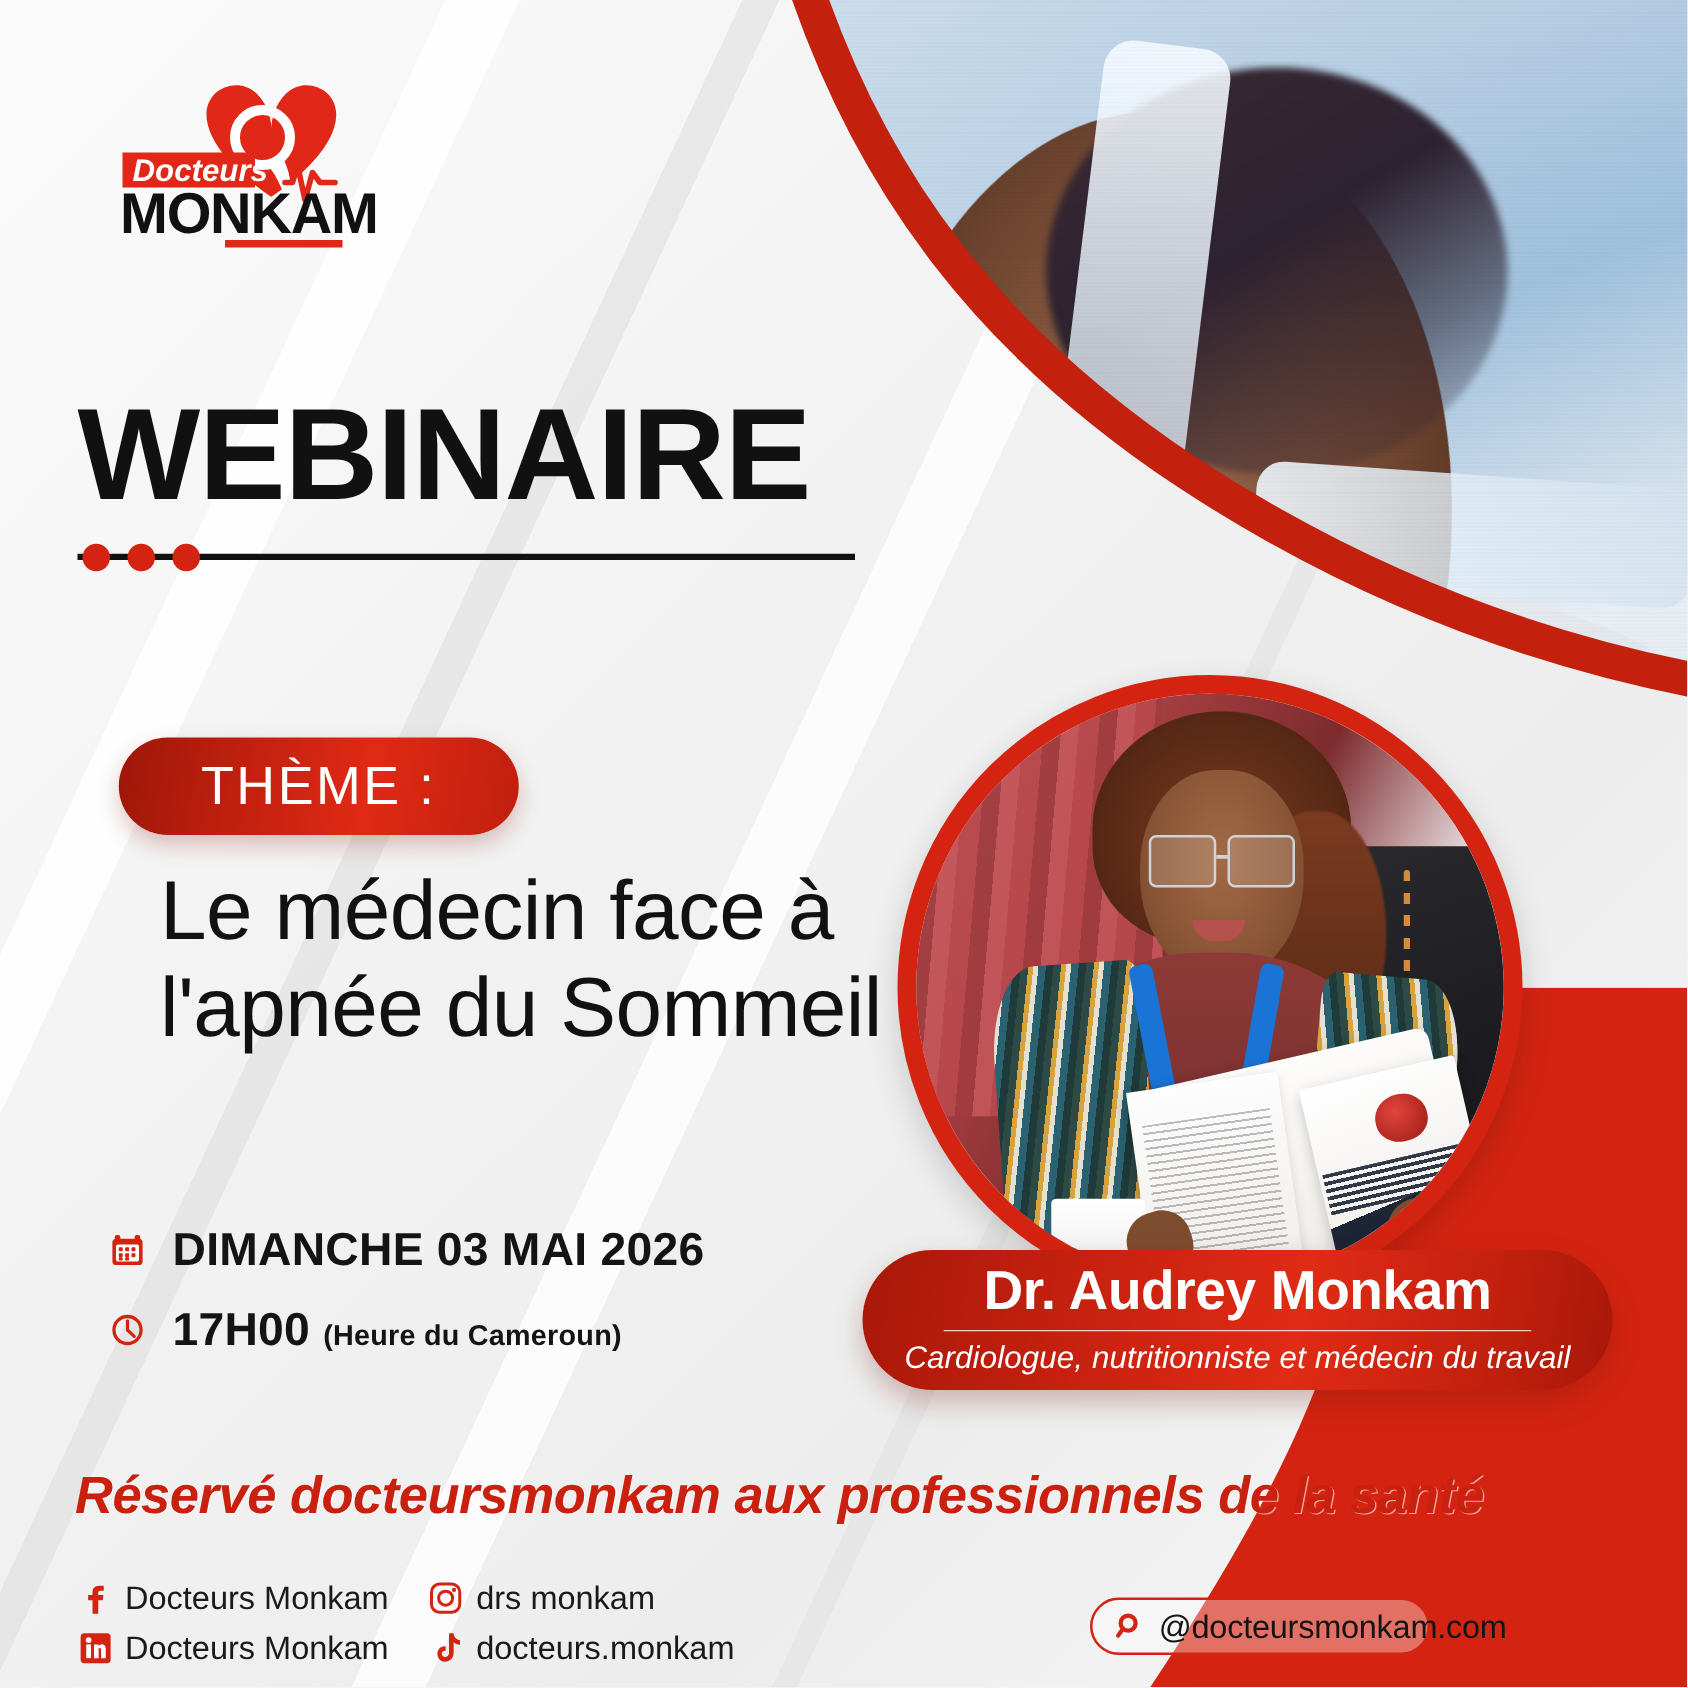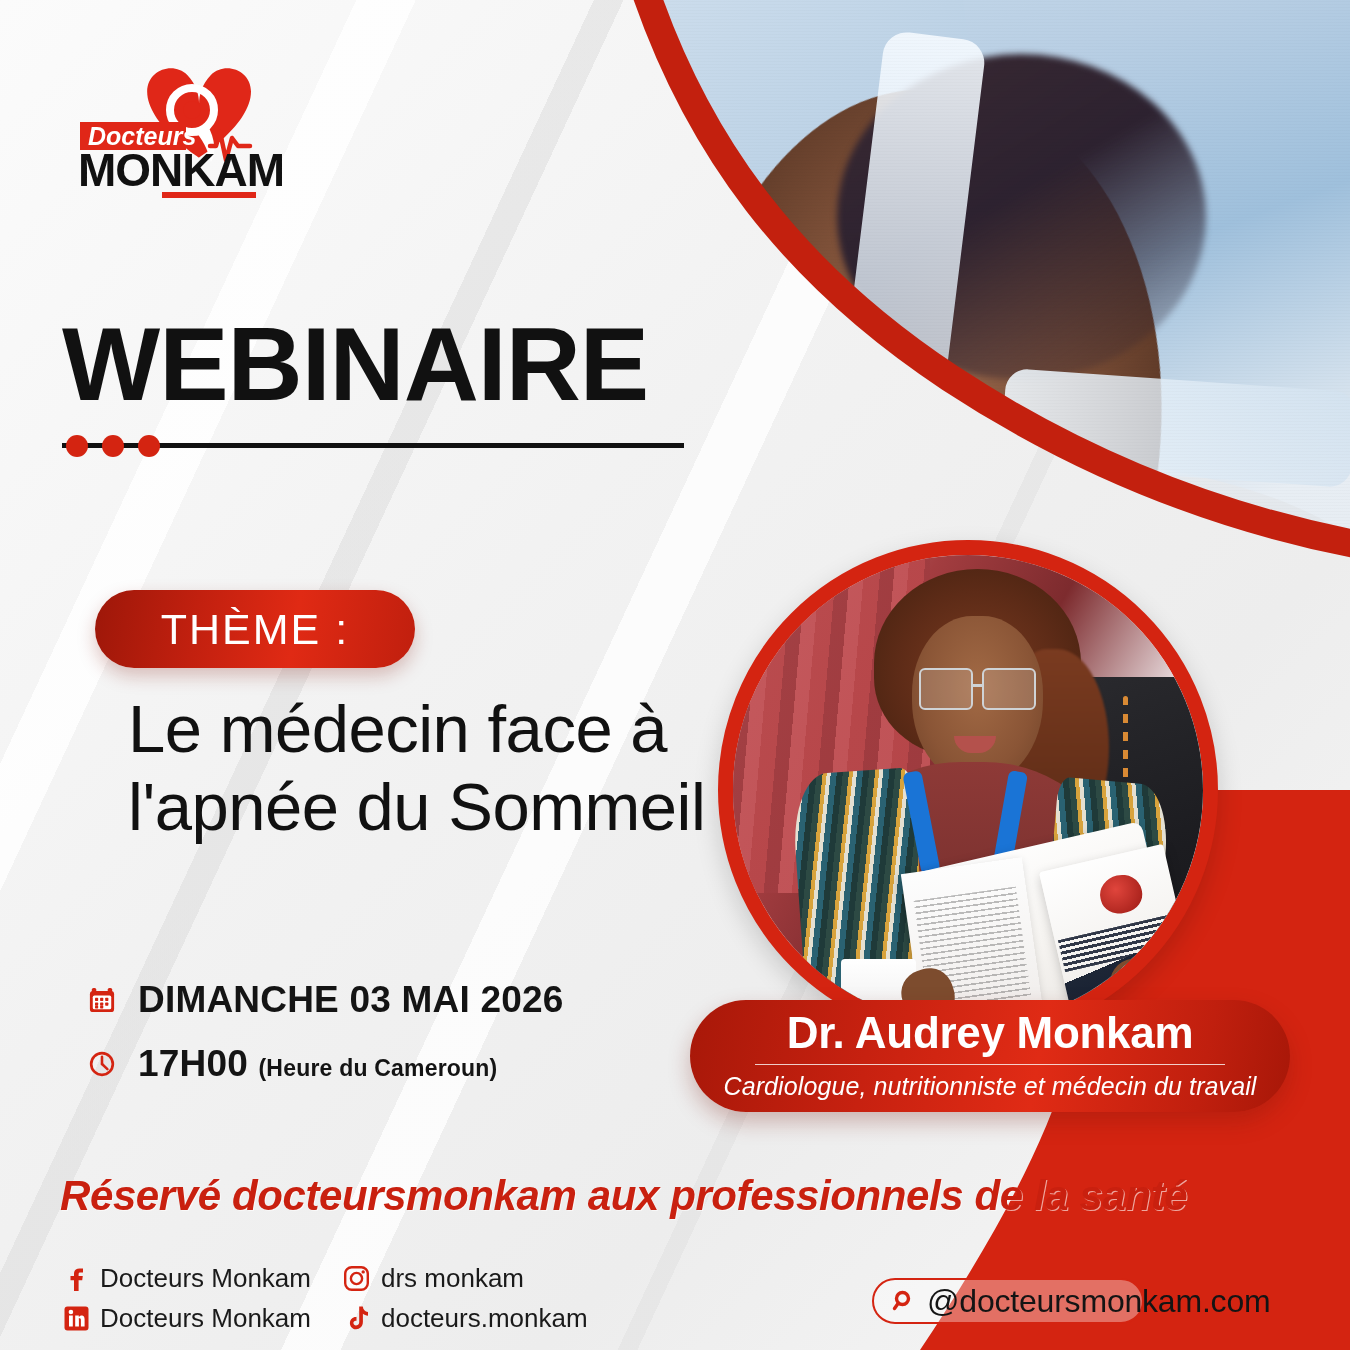--- a/index.html
+++ b/index.html
@@ -76,21 +76,21 @@
 
   
   .red-curve { position:absolute; left:0; top:0; width:1350px; height:1350px; pointer-events:none; }
 
   
   .red-corner { position:absolute; right:0; bottom:0; width:430px; height:560px;
     background:#D42411;
     clip-path: path("M 430 0 L 430 560 L 0 560 C 60 470 120 370 150 270 C 178 176 182 78 178 0 Z"); }
 
   
-  .logo { position:absolute; left:64px; top:58px; width:250px; height:165px;text-decoration:underline; }
+  .logo { position:absolute; left:82px; top:58px; width:250px; height:165px;text-decoration:underline; }
   .logo svg { display:block; }
 
   
   .webinaire { position:absolute; left:62px; top:312px; }
   .webinaire h1 { font-size:104px; font-weight:700; letter-spacing:-1px;
     color:#111; line-height:1; font-family:"Liberation Sans", sans-serif; }
   .rule-row { position:relative; width:622px; height:26px; margin-top:16px; }
   .rule-line { position:absolute; left:0; top:11px; width:622px; height:5px; background:#111; }
   .dot { position:absolute; top:3px; width:22px; height:22px; border-radius:50%;
     background:#D42411; }
@@ -206,21 +206,21 @@
   
   .socials { position:absolute; left:62px; top:1258px; }
   .soc-line { display:flex; align-items:center; gap:10px; height:40px; }
   .soc-item { display:flex; align-items:center; gap:10px; margin-right:22px; }
   .soc-item .label { font-size:26px; color:#1a1a1a; font-weight:400; white-space:nowrap; }
   .ico { width:28px; height:28px; display:flex; align-items:center; justify-content:center; flex:none; }
 
   .website { position:absolute; left:872px; top:1278px; width:272px; height:46px;
     border:2.5px solid #D42411; border-radius:24px;
     display:flex; align-items:center; gap:9px; padding-left:16px; background:rgba(255,255,255,.35); }
-  .website .label { font-size:32px; color:#141414; letter-spacing:-.2px; white-space:nowrap; }
+  .website .label { font-size:26px; color:#141414; letter-spacing:-.2px; white-space:nowrap; }
 </style>
 </head>
 <body>
 
 <div class="poster">
 
   <div class="bg-streaks"></div>
 
   <div class="photo-wrap">
     <div class="photo-cpap">

